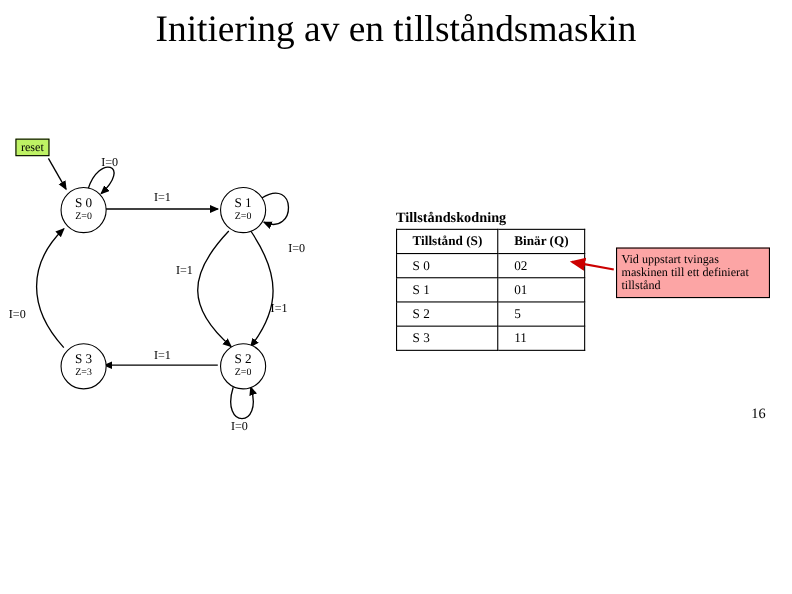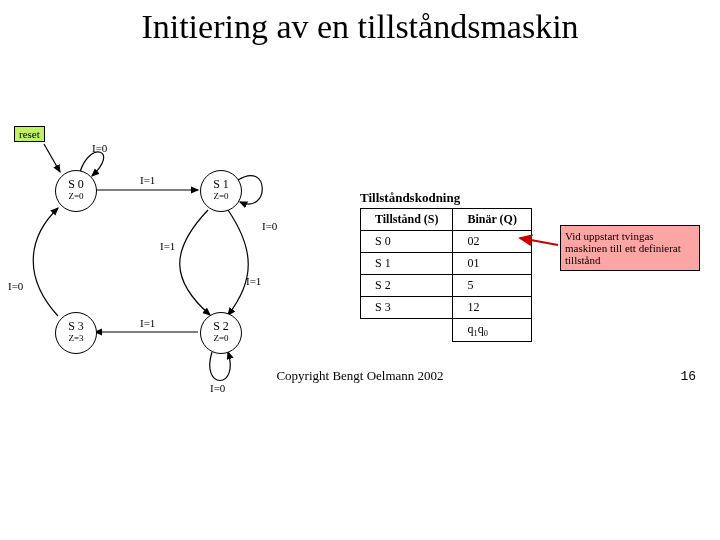--- a/index.html
+++ b/index.html
@@ -12,21 +12,21 @@
   .lbl{position:absolute;font-size:11px;}
   .reset{position:absolute;font-size:11px;border:1px solid #000;padding:1px 4px;background:#bef264;}
   .table-wrap{position:absolute;left:360px;top:190px;}
   .tcaption{font-size:13px;font-weight:bold;margin-bottom:2px;}
   table{border-collapse:collapse;}
   th,td{border:1px solid #000;font-size:12px;padding:3px 14px;font-weight:normal;}
   th{font-weight:bold;}
   .footrow td{border:1px solid #000;}
   .callout{position:absolute;left:560px;top:225px;width:130px;border:1px solid #000;background:#fca5a5;font-size:11px;padding:4px;}
   .copyright{position:absolute;bottom:14px;left:0;width:720px;text-align:center;font-size:13px;}
-  .pagenum{position:absolute;bottom:14px;right:24px;font-size:13px;font-family:Liberation Mono, monospace;}
+  .pagenum{position:absolute;bottom:14px;right:24px;font-size:13px;}
   svg{position:absolute;left:0;top:0;overflow:visible;}
   sub{font-size:70%;}
 </style>
 </head>
 <body>
 
 <div class="slide">
 
   <div class="title">Initiering av en tillståndsmaskin</div>
 
@@ -100,38 +100,31 @@
       <tr>
         <td>S 1</td>
         <td>01</td>
       </tr>
       <tr>
         <td>S 2</td>
         <td>5</td>
       </tr>
       <tr>
         <td>S 3</td>
-        <td>12</td>
-      </tr>
-      <tr class="footrow">
-        <td style="border:none"></td>
-        <td>
-          <span>q</span><sub>1</sub><span>q</span><sub>0</sub>
-        </td>
+        <td>11</td>
       </tr>
     </tbody>
       </table>
   </div>
 
   <svg width="720" height="540" style="pointer-events:none">
     <defs>
       <marker id="ah2" markerWidth="8" markerHeight="8" refX="6" refY="3" orient="auto">
         <path d="M0,0 L7,3 L0,6 Z" fill="#c00"></path>
       </marker>
     </defs>
     <line x1="558" y1="245" x2="520" y2="238" stroke="#c00" stroke-width="2" marker-end="url(#ah2)"></line>
   </svg>
 
   <div class="callout">Vid uppstart tvingas maskinen till ett definierat tillstånd</div>
 
-  <div class="copyright">Copyright Bengt Oelmann 2002</div>
   <div class="pagenum">16</div>
 </div>
 
 </body></html>

